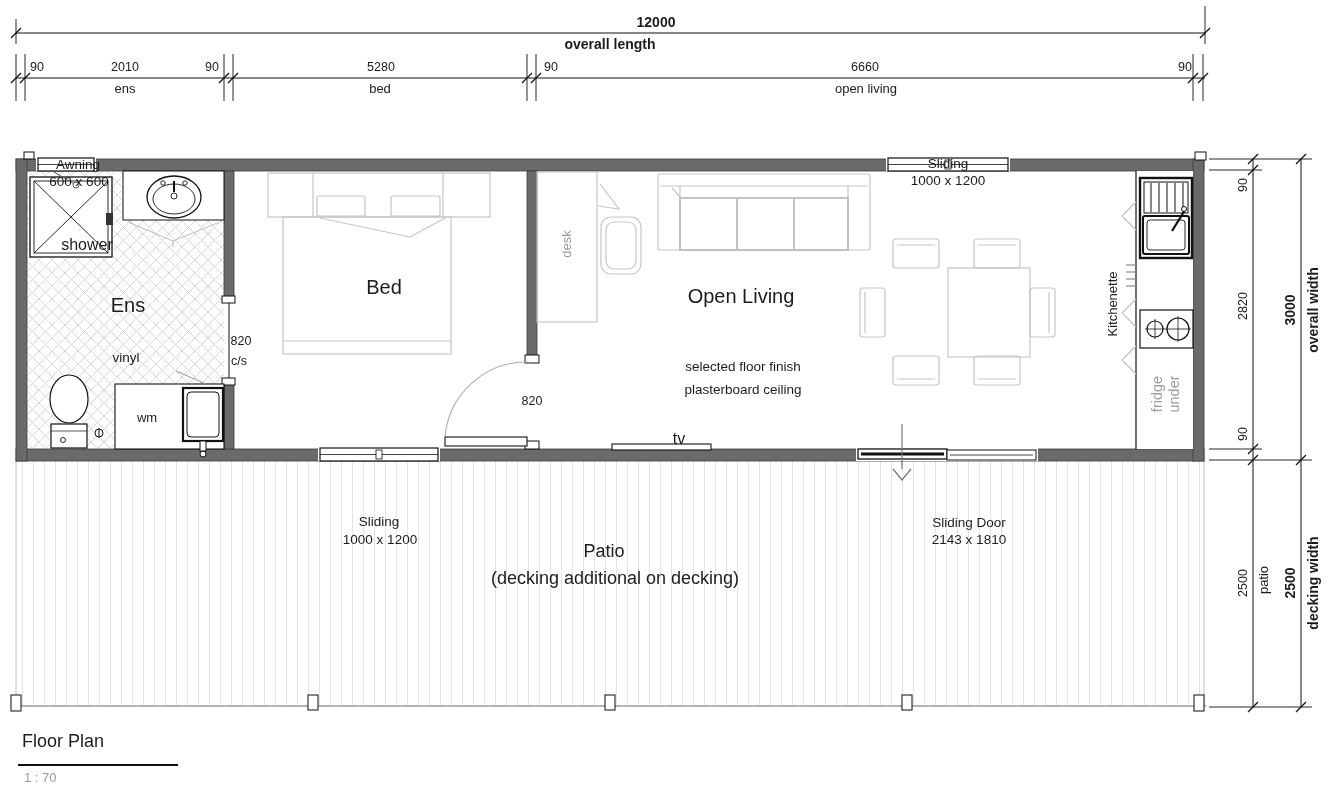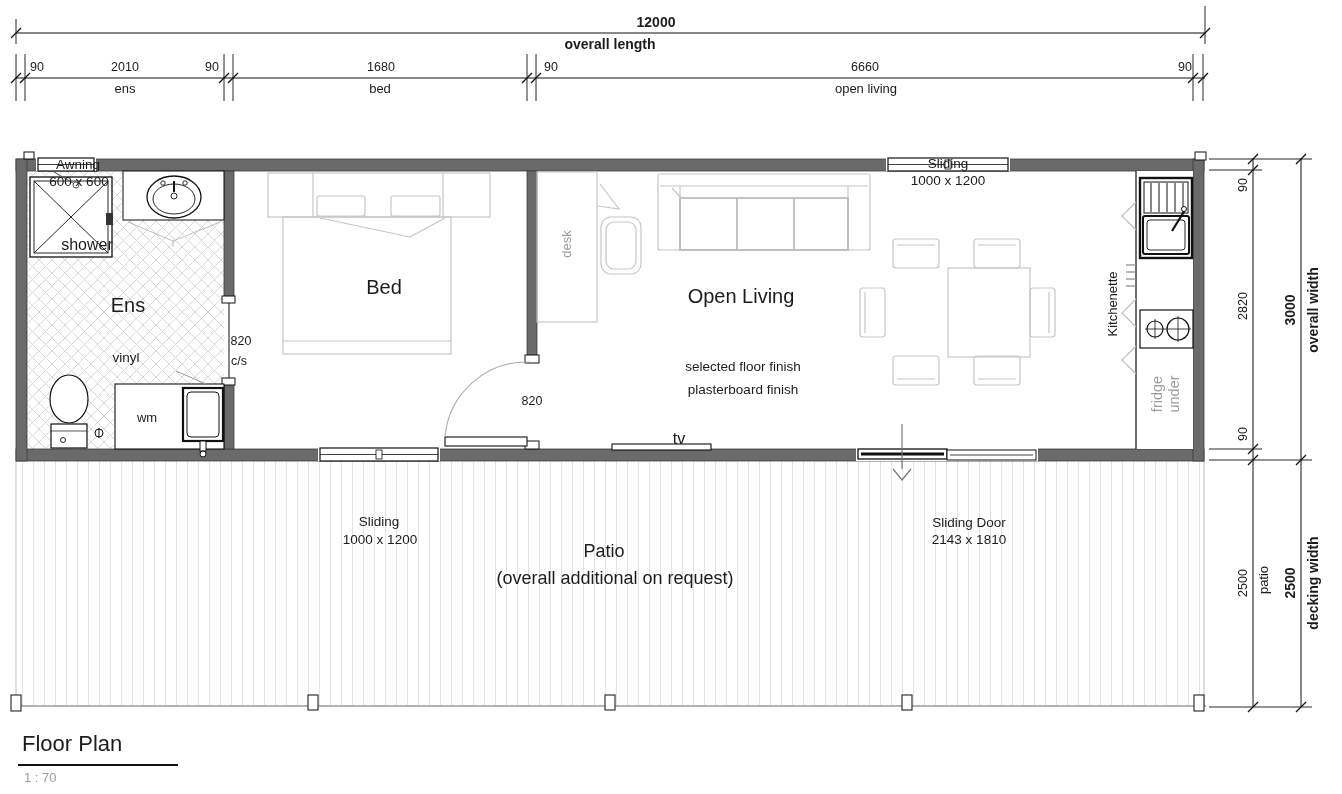--- a/index.html
+++ b/index.html
@@ -6,21 +6,21 @@
   html,body { background:#fff; font-family:"Liberation Sans", sans-serif; color:#1c1c1c; }
   .sheet { position:relative; width:1342px; height:794px; background:#fff; overflow:hidden; }
   svg.draw { position:absolute; left:0; top:0; }
   .lbl { position:absolute; transform:translate(-50%,-50%); white-space:nowrap; line-height:1.18; color:#1c1c1c; }
   .rot { transform:translate(-50%,-50%) rotate(-90deg); }
   .la  { transform:none; }
   .b   { font-weight:bold; }
   .gray{ color:#9c9c9c; }
   .f12 { font-size:16px;margin-left:19px; } .f125{ font-size:12.5px; } .f13 { font-size:13px; }
   .f135{ font-size:13.5px;margin-top:40px; } .f14 { font-size:14px; } .f145{ font-size:14.5px; }
-  .f18 { font-size:18px; } .f20 { font-size:20px; } .f22 { font-size:22px; }
+  .f18 { font-size:18px; } .f20 { font-size:20px; } .f22 { font-size:18px; }
   .underline-bar { position:absolute; background:#111; }
 </style>
 </head>
 <body>
 
 <div class="sheet">
 
 <svg class="draw" width="1342" height="794" viewBox="0 0 1342 794">
   <defs>
     <pattern id="hatch" width="13" height="13" patternUnits="userSpaceOnUse">
@@ -262,21 +262,21 @@
       <line x1="1296" y1="712" x2="1306" y2="702"></line>
     </g>
   </g>
 </svg>
 
 <div class="lbl b f14" style="left:624px; top:22px;margin-left:32px;">12000</div>
 <div class="lbl b f14" style="left:610px; top:44px;">overall length</div>
 <div class="lbl f125" style="left:37px;   top:67px;">90</div>
 <div class="lbl f125" style="left:125px;  top:67px;">2010</div>
 <div class="lbl f125" style="left:212px;  top:67px;">90</div>
-<div class="lbl f125" style="left:381px;  top:67px;">1680</div>
+<div class="lbl f125" style="left:381px;  top:67px;">5280</div>
 <div class="lbl f125" style="left:551px;  top:67px;">90</div>
 <div class="lbl f125" style="left:865px;  top:67px;">6660</div>
 <div class="lbl f125" style="left:1185px; top:67px;">90</div>
 <div class="lbl f13" style="left:125px; top:89px;">ens</div>
 <div class="lbl f13" style="left:380px; top:89px;">bed</div>
 <div class="lbl f13" style="left:866px; top:89px;">open living</div>
 
 <div class="lbl rot f125" style="left:1243px; top:185px;">90</div>
 <div class="lbl rot f125" style="left:1243px; top:306px;">2820</div>
 <div class="lbl rot f125" style="left:1243px; top:434px;">90</div>
@@ -297,23 +297,23 @@
 <div class="lbl f135" style="left:969px; top:500px;">2143 x 1810</div>
 <div class="lbl f125" style="left:241px; top:341px;">820</div>
 <div class="lbl f125" style="left:239px; top:361px;text-align:center;">c/s</div>
 <div class="lbl f125" style="left:532px; top:401px;">820</div>
 
 <div class="lbl f20" style="left:128px; top:306px;">Ens</div>
 <div class="lbl f135" style="left:126px; top:318px;">vinyl</div>
 <div class="lbl f20" style="left:384px; top:288px;">Bed</div>
 <div class="lbl f20" style="left:741px; top:297px;">Open Living</div>
 <div class="lbl f135" style="left:743px; top:327px;">selected floor finish</div>
-<div class="lbl f135" style="left:743px; top:350px;">plasterboard finish</div>
+<div class="lbl f135" style="left:743px; top:350px;">plasterboard ceiling</div>
 <div class="lbl f18" style="left:604px; top:552px;">Patio</div>
-<div class="lbl f18" style="left:615px; top:579px;">(overall additional on request)</div>
+<div class="lbl f18" style="left:615px; top:579px;">(decking additional on decking)</div>
 
 <div class="lbl f12" style="left:68px;  top:245px;">shower</div>
 <div class="lbl f13" style="left:147px; top:418px;text-align:right;">wm</div>
 <div class="lbl f12" style="left:660px; top:439px;">tv</div>
 <div class="lbl rot f13 gray" style="left:567px;  top:244px;">desk</div>
 <div class="lbl rot f13" style="left:1113px; top:304px;">Kitchenette</div>
 <div class="lbl rot f145 gray" style="left:1166px; top:394px; text-align:center;">
   <div>fridge</div>
   <div>under</div>
 </div>

